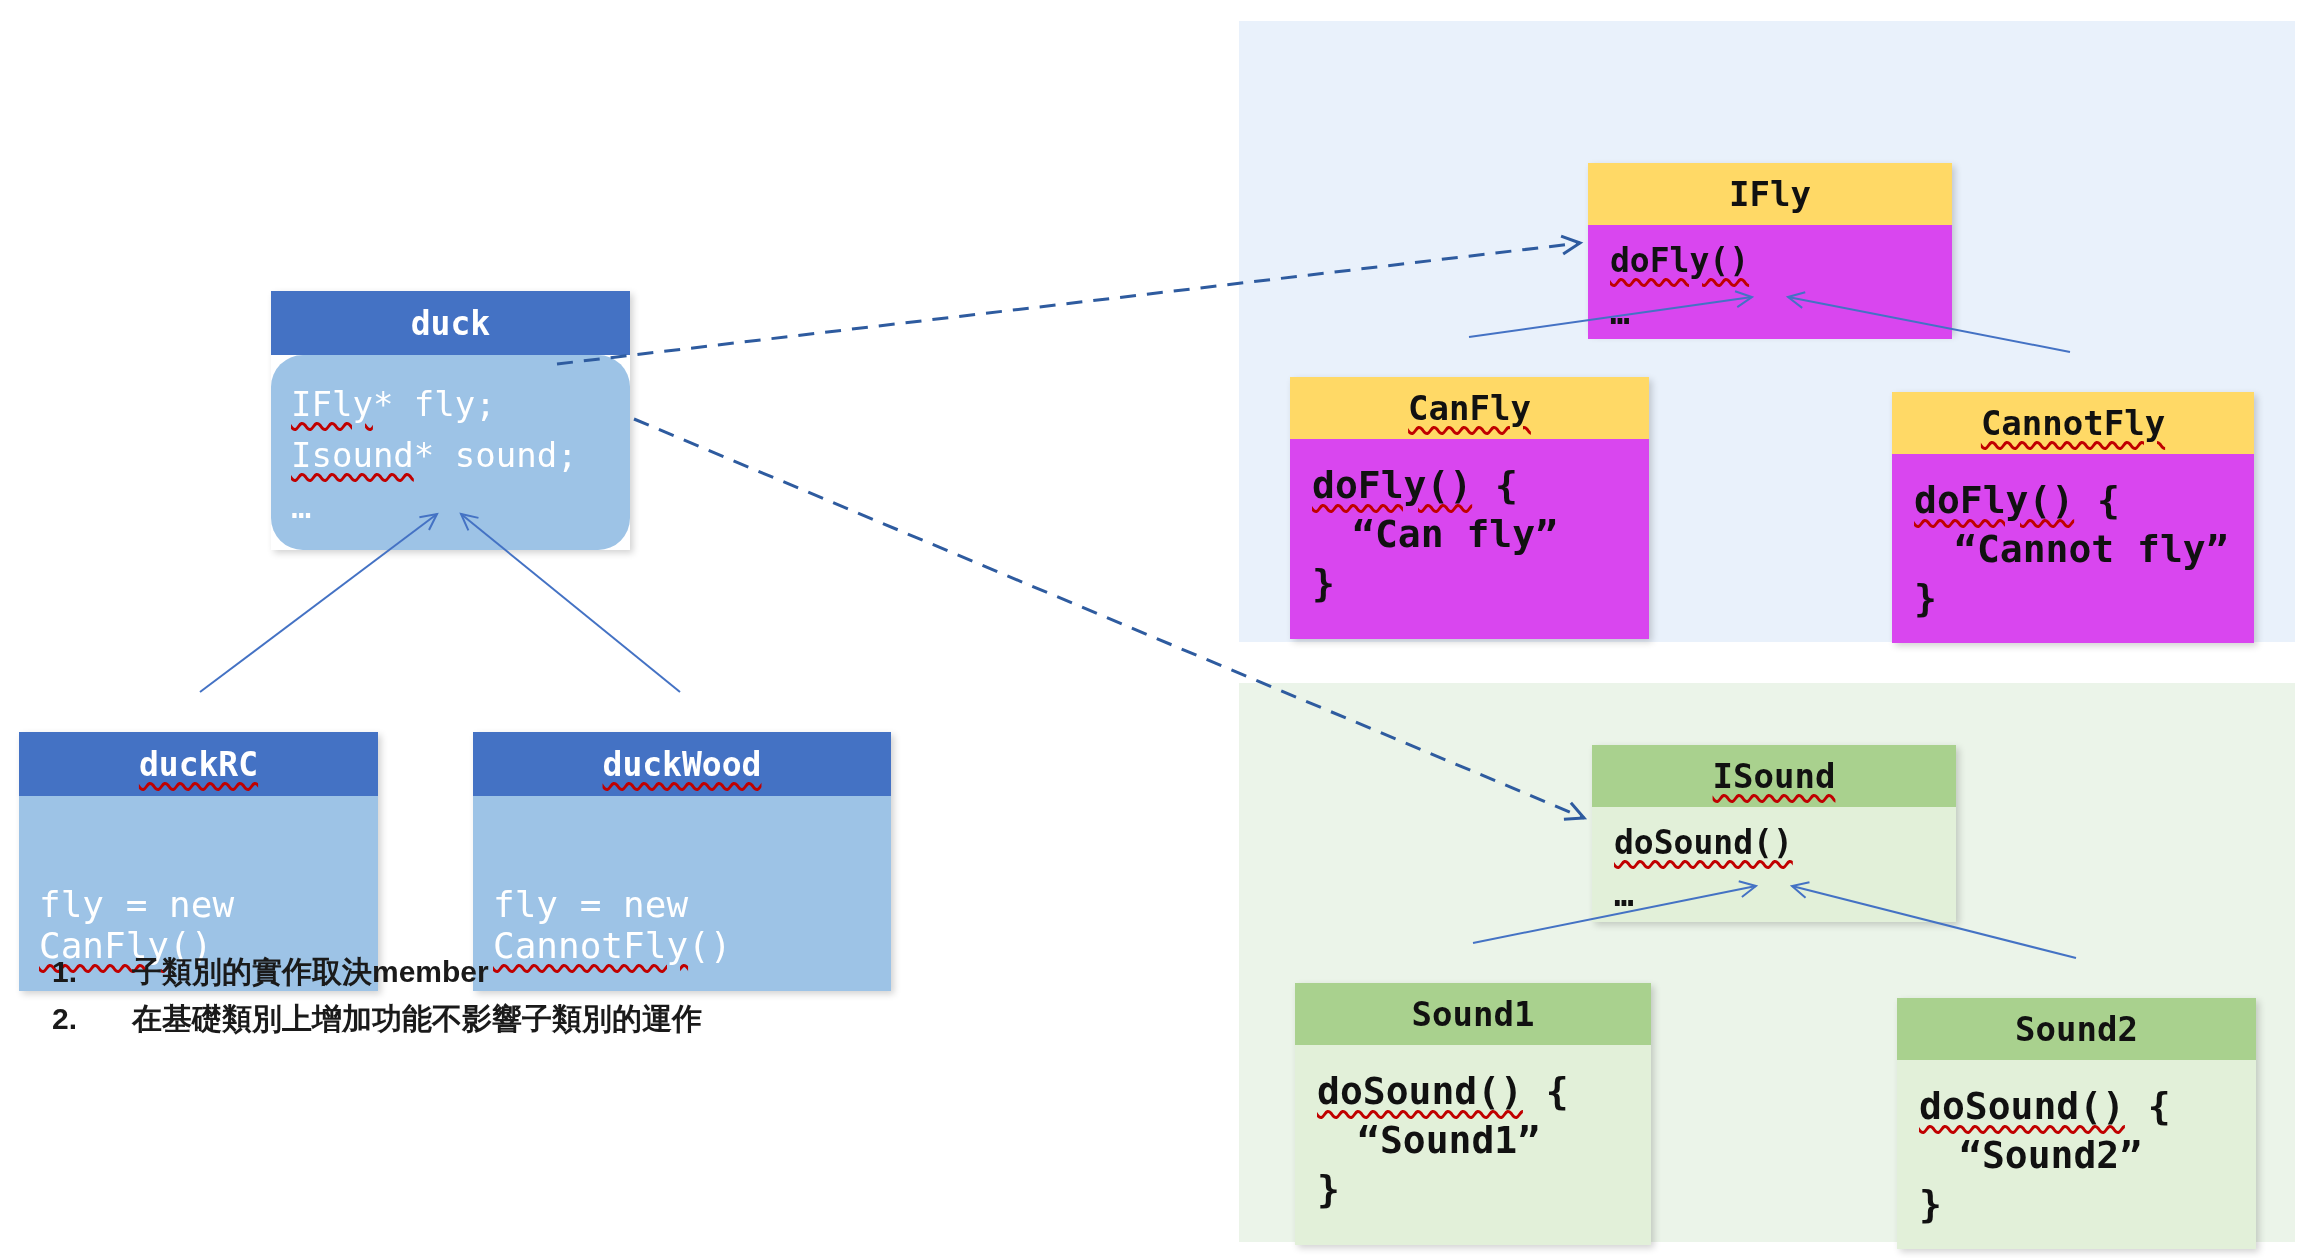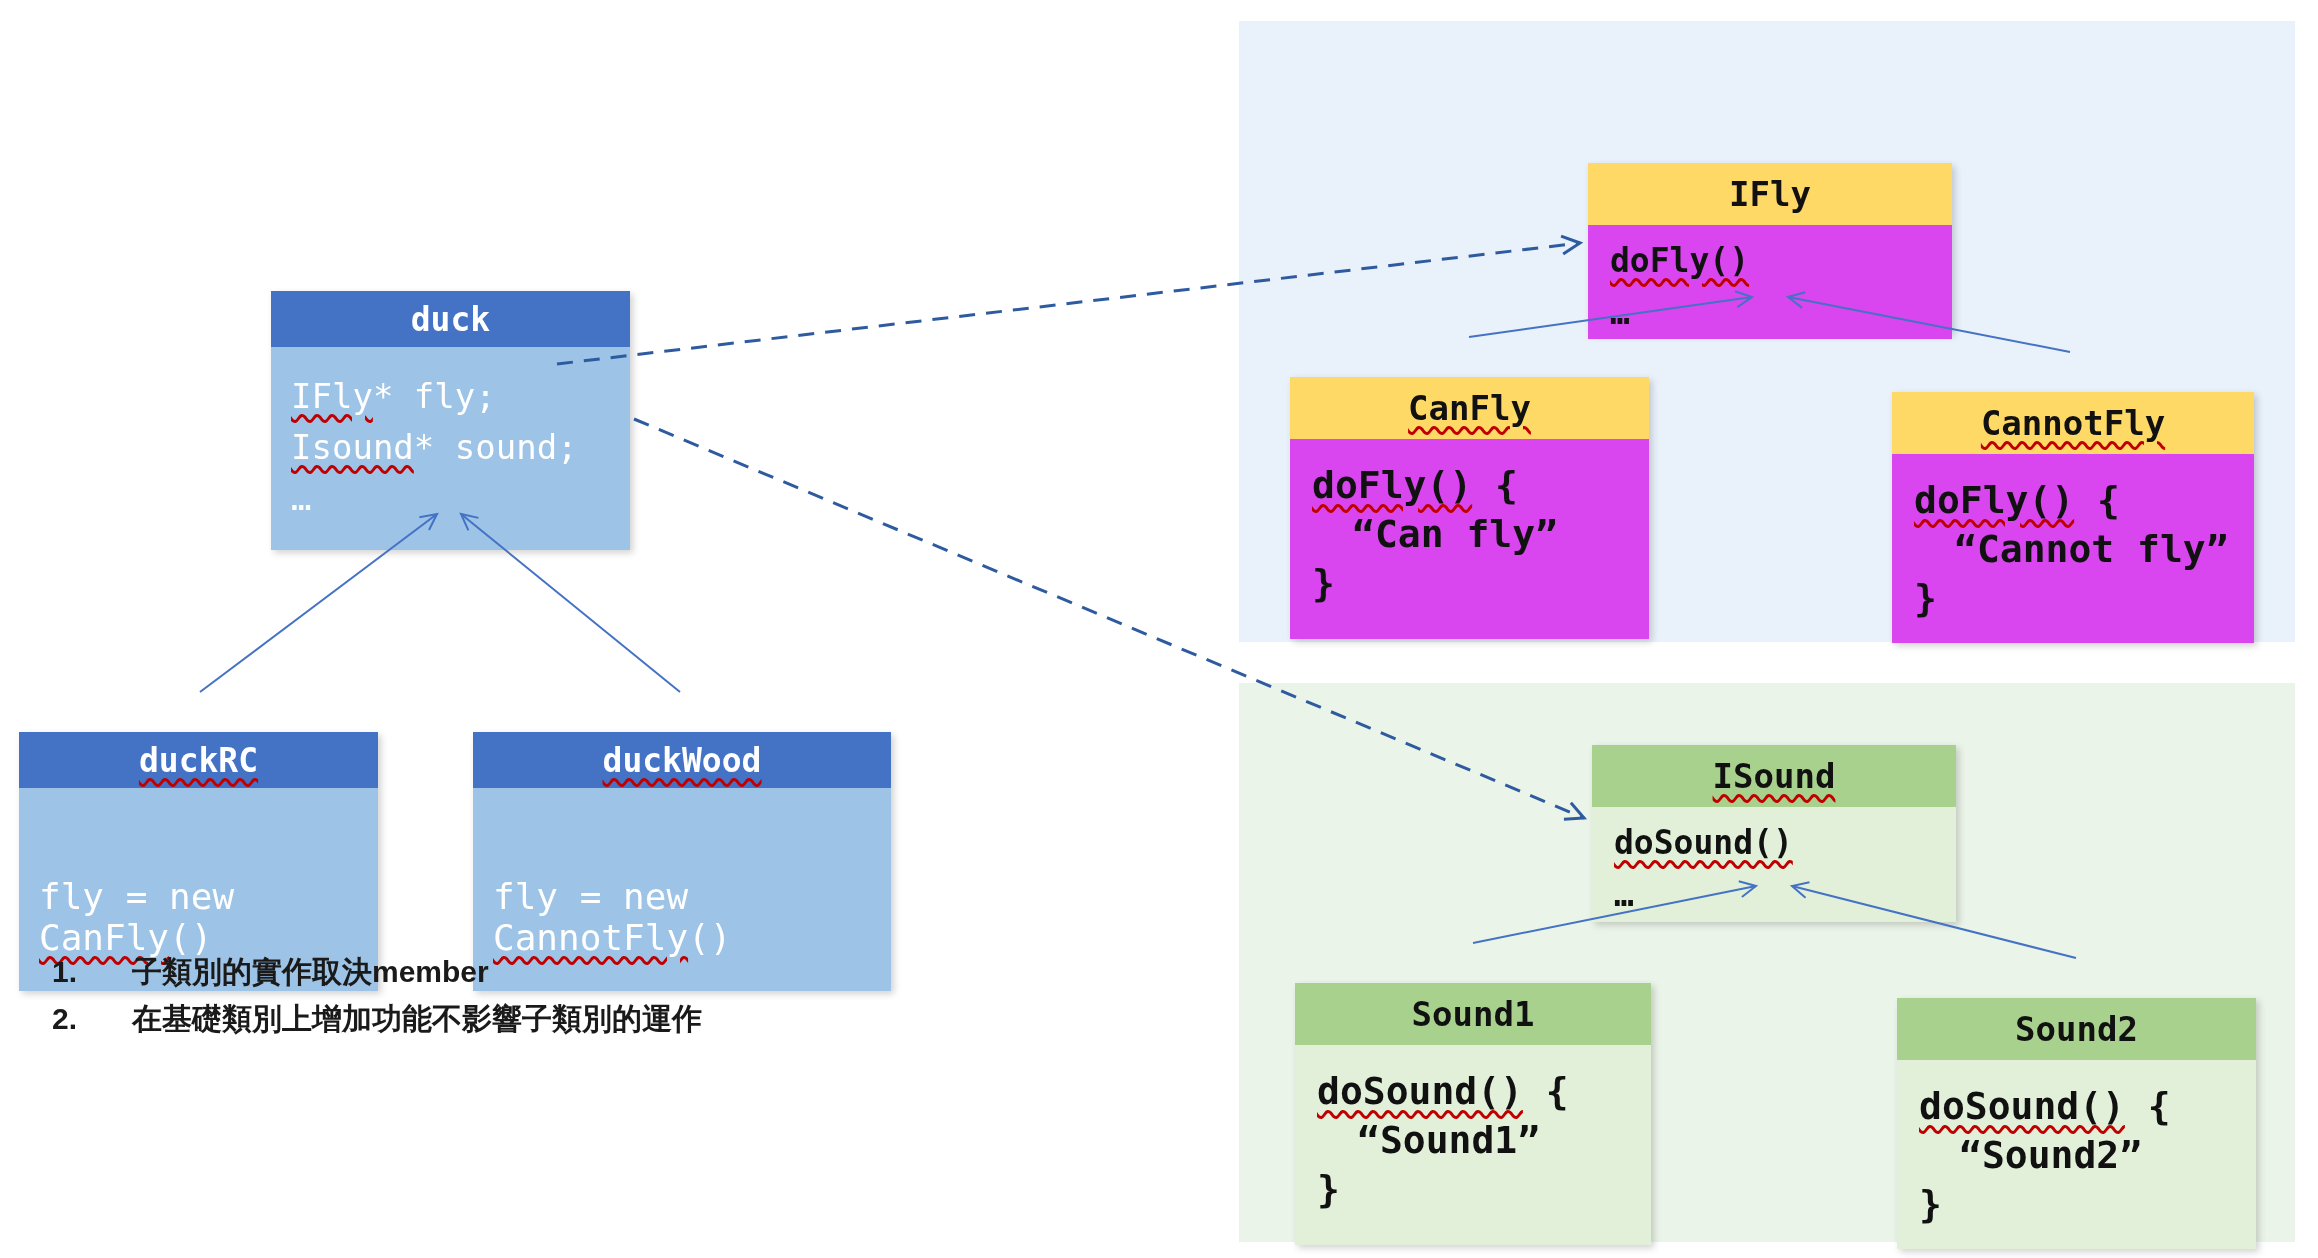--- a/index.html
+++ b/index.html
@@ -23,23 +23,23 @@
   }
   .cls .hdr {
     flex:0 0 auto;
     text-align:center;
     font-weight:700;
     display:flex; align-items:center; justify-content:center;
   }
   .cls .bdy { flex:1 1 auto; }
 
   
-  .bluefam .hdr { background:#4472C4; color:#ffffff; height:56px; font-size:33px; }
+  .bluefam .hdr { background:#4472C4; color:#ffffff; height:64px; font-size:33px; }
   .bluefam .bdy { background:#9DC3E6; color:#ffffff; }
-  .duck-bdy  { padding:24px 0 0 20px; font-size:34px; line-height:51px; }
+  .duck-bdy  { padding:24px 0 0 20px; font-size:34px; line-height:51px;border-radius:32px; }
   .impl-bdy  { padding:88px 0 8px 20px; font-size:36px; }
 
   
   .goldfam .hdr { background:#FFD966; color:#111111; height:62px; font-size:34px; }
   .goldfam .bdy { background:#d946ef; color:#111111; }
 
   
   .greenfam .hdr { background:#A9D18E; color:#111111; height:62px; font-size:34px; }
   .greenfam .bdy { background:#E2F0D9; color:#111111; }
 

